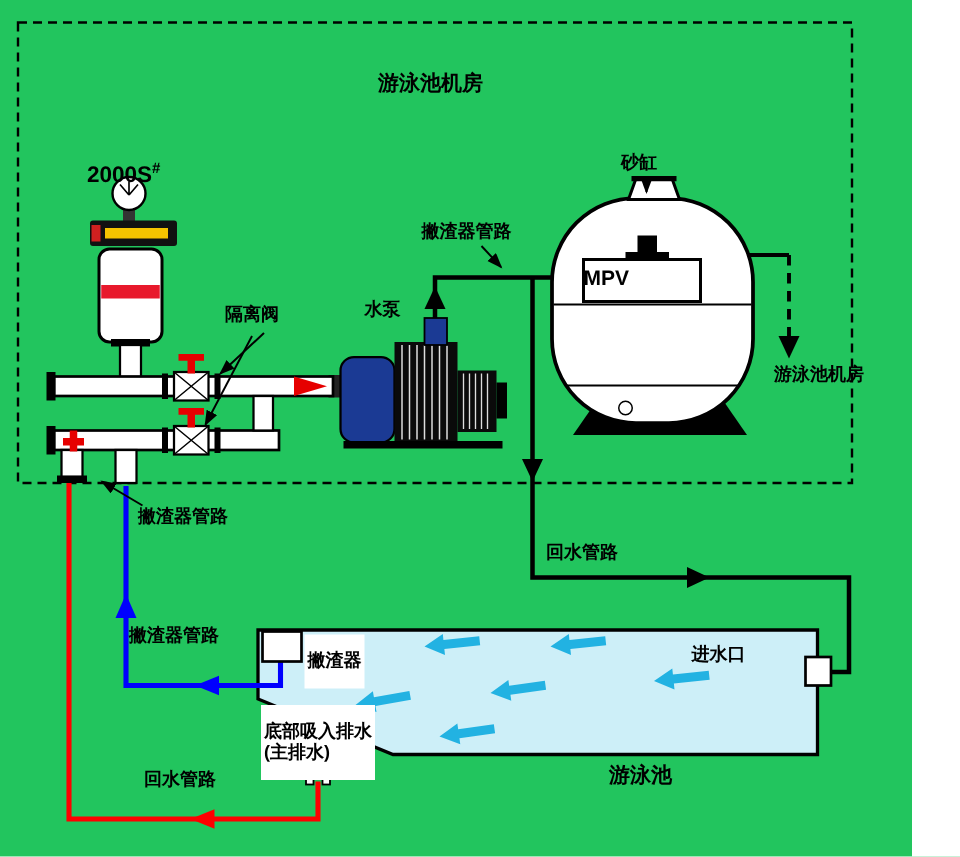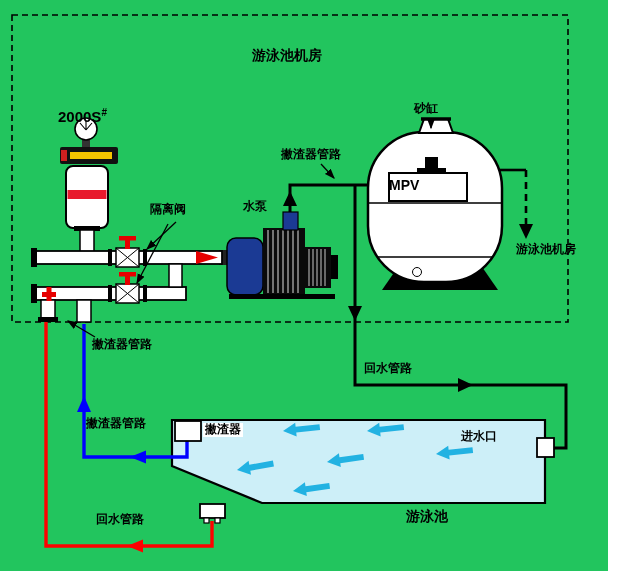--- a/index.html
+++ b/index.html
@@ -1,21 +1,21 @@
 <!DOCTYPE html>
 <html><head>
 <meta charset="utf-8">
 <style>
   *{box-sizing:border-box}
   html,body{margin:0;padding:0;background:#fff}
   #stage{position:relative;width:608px;height:571px;background:#22c55e;overflow:hidden;
          font-family:Liberation Sans, sans-serif;color:#000}
   #stage svg{position:absolute;left:0;top:0}
   .lbl{position:absolute;font-weight:700;font-size:12px;white-space:nowrap;line-height:1.15}
-  .bgw{background:#fff;padding:0 2px}
+  .bgw{background:#fff;padding:11px 2px}
   .fs14{font-size:14px}
   .fs15{font-size:15px}
   .lbl sup{font-size:10px;vertical-align:super}
   .center{}
 </style>
 </head>
 <body>
 
 <div id="stage">
 
@@ -169,16 +169,20 @@
 <div class="lbl" style="left:243px;top:200px">水泵</div>
 <div class="lbl" style="left:281px;top:148px">撇渣器管路</div>
 <div class="lbl" style="left:414px;top:102px">砂缸</div>
 <div class="lbl fs14 center" style="left:389px;top:177px;width:78px">MPV</div>
 <div class="lbl" style="left:516px;top:243px">游泳池机房</div>
 <div class="lbl" style="left:92px;top:338px">撇渣器管路</div>
 <div class="lbl" style="left:364px;top:362px">回水管路</div>
 <div class="lbl" style="left:86px;top:417px">撇渣器管路</div>
 <div class="lbl bgw" style="left:203px;top:423px">撇渣器</div>
 <div class="lbl" style="left:461px;top:430px">进水口</div>
+<div class="lbl bgw" style="left:174px;top:470px">
+  <div>底部吸入排水</div>
+  <div>(主排水)</div>
+</div>
 <div class="lbl" style="left:96px;top:513px">回水管路</div>
 <div class="lbl fs14" style="left:406px;top:508px">游泳池</div>
 
 </div>
 
 </body></html>

